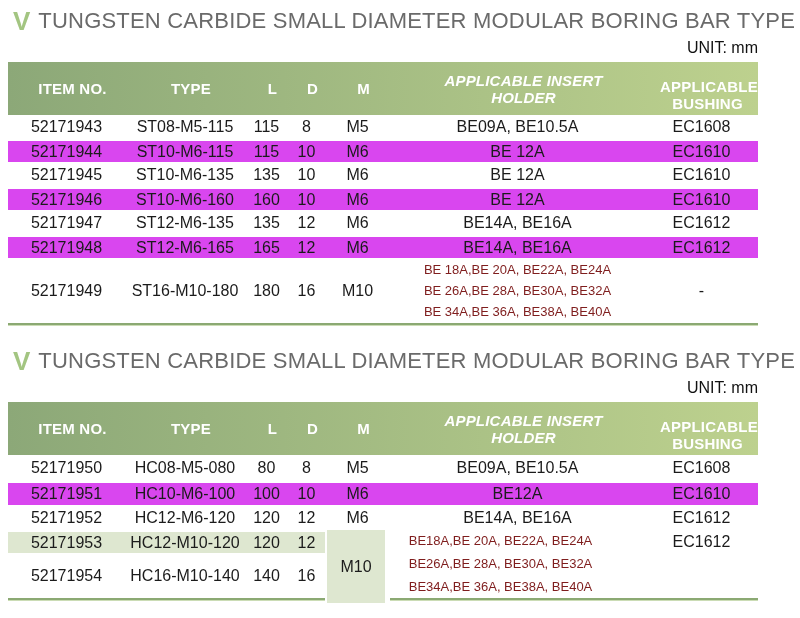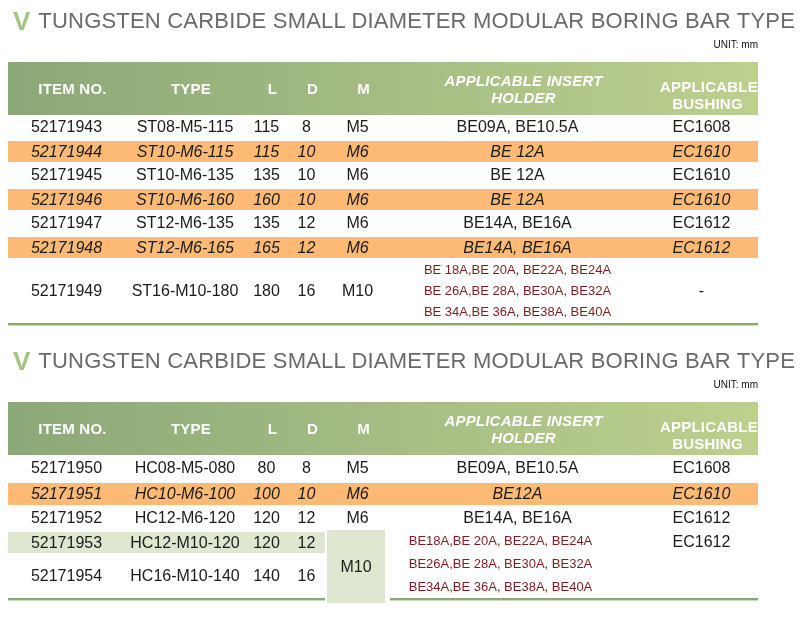--- a/index.html
+++ b/index.html
@@ -5,35 +5,35 @@
   * { margin:0; padding:0; box-sizing:border-box; }
   html,body { background:#ffffff; }
   .page {
     position:relative; width:800px; height:618px; background:#ffffff;
     font-family:"Liberation Sans", sans-serif; overflow:hidden;
   }
   
   .title-row { display:flex; align-items:center; margin:6px 0 0 13px; height:30px; }
   .bullet { color:#A3C581; font-weight:bold; font-size:26px; line-height:26px; margin-right:8px; }
   .sec-title { color:#6A6A6A; font-size:22px; letter-spacing:0.2px; white-space:nowrap; }
-  .unit-row { width:758px; text-align:right; font-size:10px; color:#111111; height:18px; margin-top:3px; }
+  .unit-row { width:758px; text-align:right; font-size:16px; color:#111111; height:18px; margin-top:3px; }
   
   .tbl { width:750px; margin:5px 0 0 8px; }
   .thead { display:flex; height:53px; background:linear-gradient(90deg,#8CA878,#BDD18E); }
   .th { display:flex; align-items:center; justify-content:center; color:#ffffff;
         font-weight:bold; font-size:15px; line-height:17px; text-align:center; letter-spacing:0.2px;padding-left:12px; }
   .th .wrapbox { display:block; }
   .w170 { width:175px;font-style:italic; } .w95 { width:95px;margin-top:12px; }
   .tbody { position:relative; }
   .tr { display:flex; }
   .h24 { height:24px; } .h25 { height:25px; } .h26 { height:26px; } .h44 { height:44px; } .h64 { height:64px; }
   .td { display:flex; align-items:center; justify-content:center; font-size:16px; color:#1B1B1B; white-space:nowrap; }
   .c0 { width:117px; } .c1 { width:120px; } .c2 { width:43px; } .c3 { width:37px; }
   .c4 { width:65px; }  .c5 { width:255px; } .c6 { width:113px; }
-  .rg { background:#fdba74; border-top:2px solid #ffffff; border-bottom:1px solid #ffffff;font-style:italic; }
+  .rg { background:#d946ef; border-top:2px solid #ffffff; border-bottom:1px solid #ffffff; }
   .cg { background:#DEE7D0; border-top:2px solid #ffffff; border-bottom:1px solid #ffffff; }
   .lines { display:flex; flex-direction:column; justify-content:space-around; height:100%; align-items:center; }
   .lines div { font-size:13px; color:#7f1d1d; line-height:20px; white-space:nowrap; }
   .tbl-border { height:0; border-top:2px solid #8BA973; border-bottom:1px solid #CBDCB5; }
   
   .m10-cell { position:absolute; left:319px; top:75px; width:58px; height:73px;
               background:#DEE7D0; display:flex; align-items:center; justify-content:center;
               font-size:16px; color:#1B1B1B; }
   .holder-merged { position:absolute; left:365px; top:74px; width:255px; height:69px; }
   .bseg { position:absolute; top:143px; height:0; border-top:2px solid #8BA973; border-bottom:1px solid #CBDCB5; }

